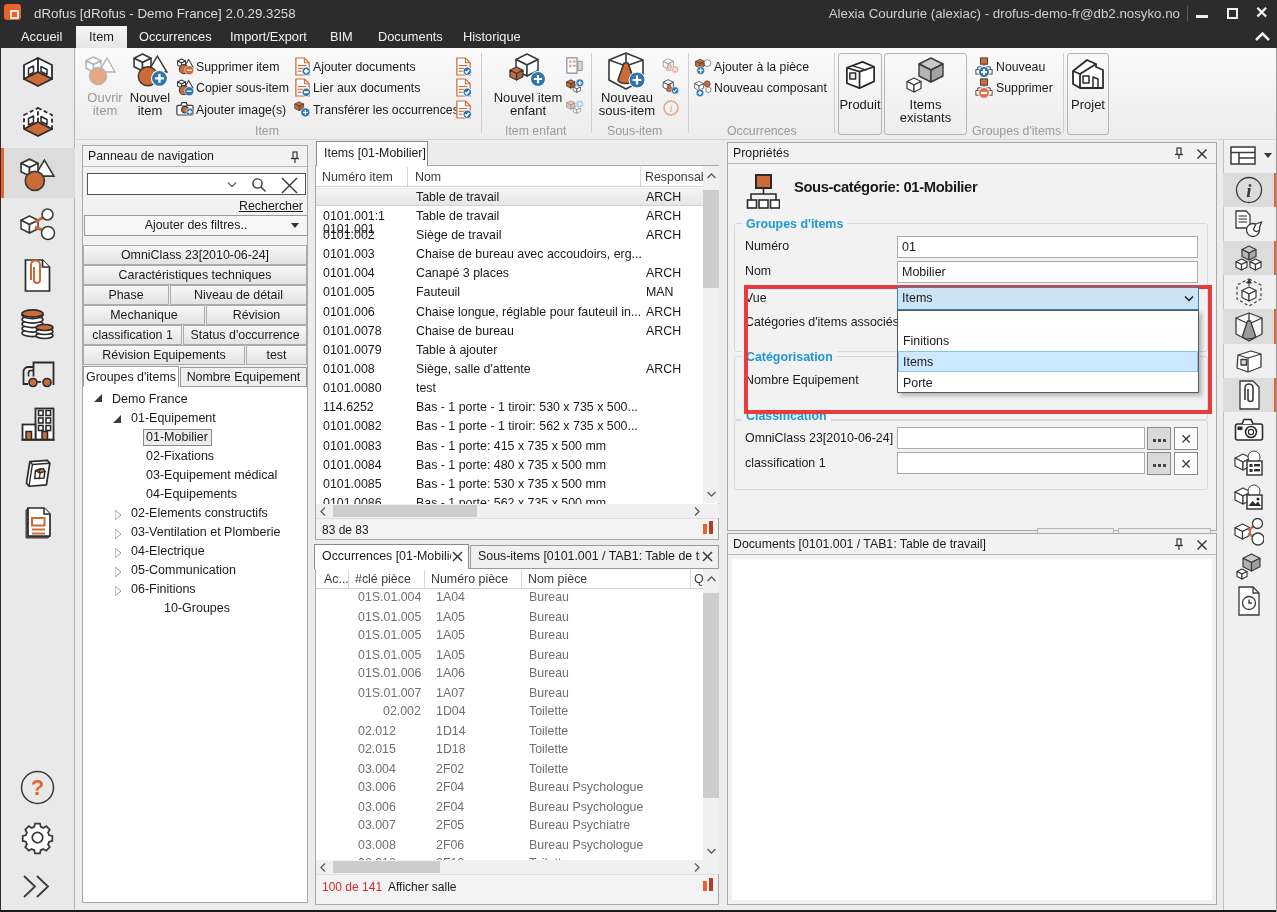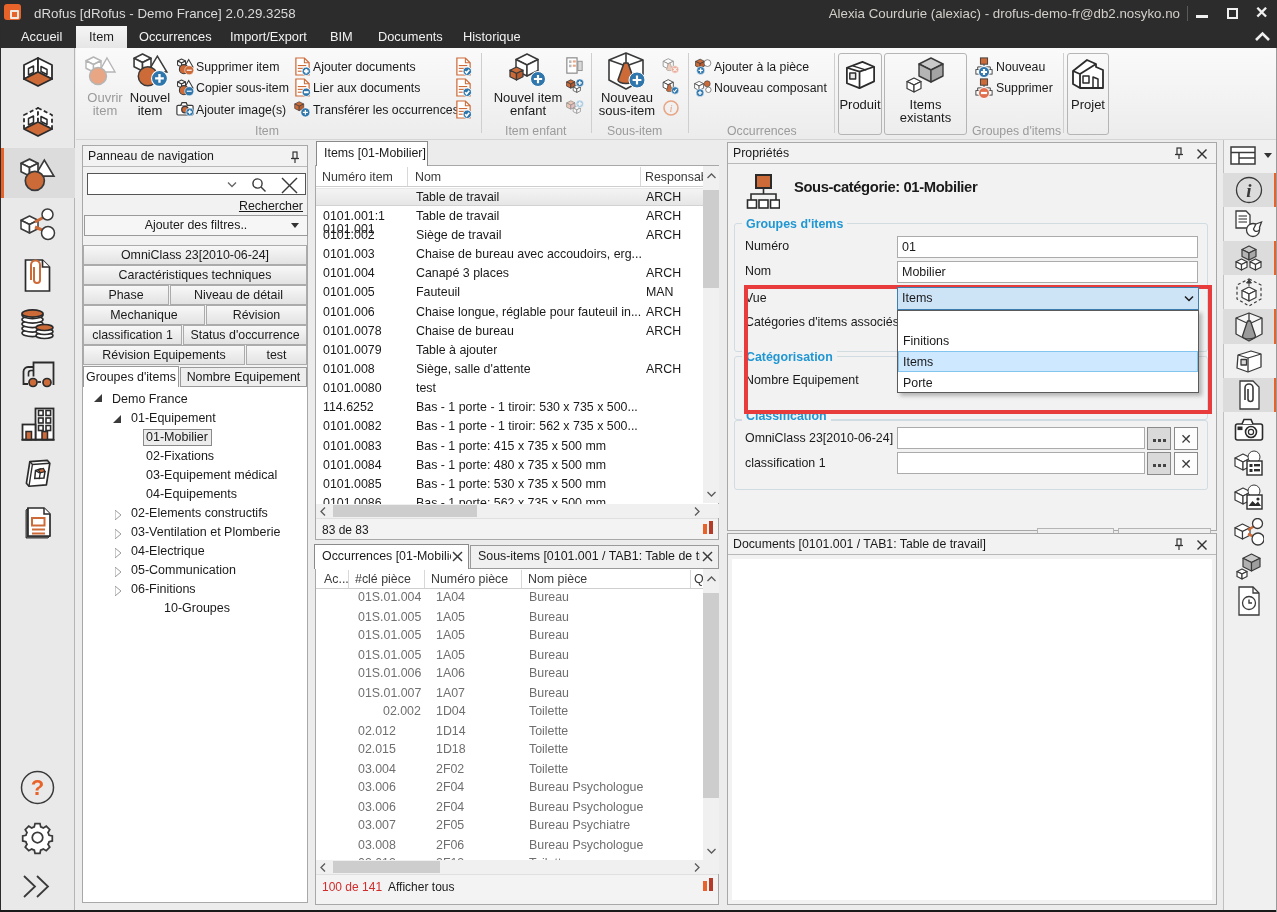--- a/index.html
+++ b/index.html
@@ -811,21 +811,21 @@
   <div style="position:absolute;left:316px;top:860px;width:403px;height:14px;background:#f0f0f0;"></div>
   <div style="position:absolute;left:333px;top:861px;width:107px;height:12px;background:#cdcdcd;"></div>
   <svg class="abs" style="left:320px;top:863px;" width="6" height="9">
       <polyline points="5,0.5 1,4.5 5,8.5" fill="none" stroke="#5a5a5a" stroke-width="1.3"></polyline>
     </svg>
   <svg class="abs" style="left:694px;top:863px;" width="6" height="9">
       <polyline points="1,0.5 5,4.5 1,8.5" fill="none" stroke="#5a5a5a" stroke-width="1.3"></polyline>
     </svg>
   <div style="position:absolute;left:316px;top:874px;width:402px;height:30px;background:#f3f3f3;border-top:1px solid #e0e0e0;"></div>
   <div class="row" style="left:322px;top:880px;font-size:12px;color:#d22b2b;">100 de 141</div>
-  <div class="row" style="left:388px;top:880px;font-size:12px;">Afficher tous</div>
+  <div class="row" style="left:388px;top:880px;font-size:12px;">Afficher salle</div>
   <svg class="abs" style="left:703px;top:878px;" width="12" height="14">
       <rect x="0" y="3" width="4" height="10" fill="#e8632a"></rect>
       <rect x="6" y="0" width="4" height="13" fill="#b43a2a"></rect>
     </svg>
 </div>
 
 <div class="panel" style="left:727px;top:142px;width:490px;height:389px;">
   <div class="phead">Propriétés</div>
   <svg style="position:absolute;right:32px;top:4px;" width="10" height="13" viewBox="0 0 10 13">
       <g stroke="#333" stroke-width="1.2" fill="none">

